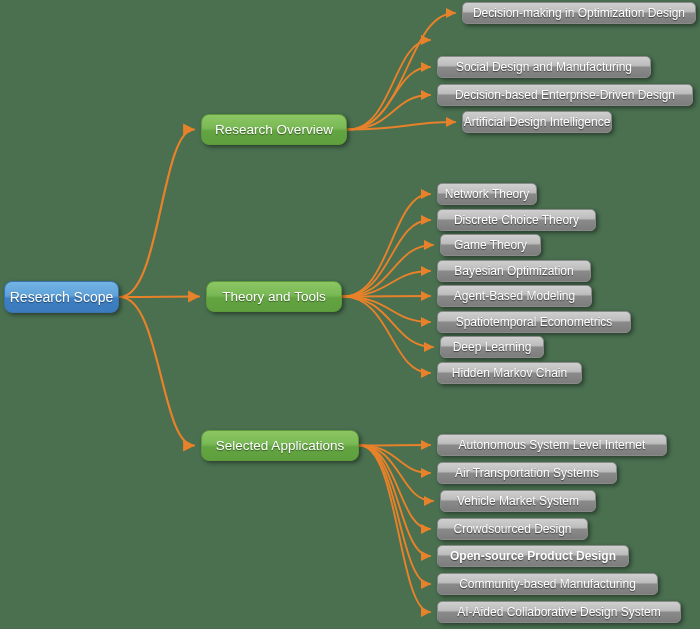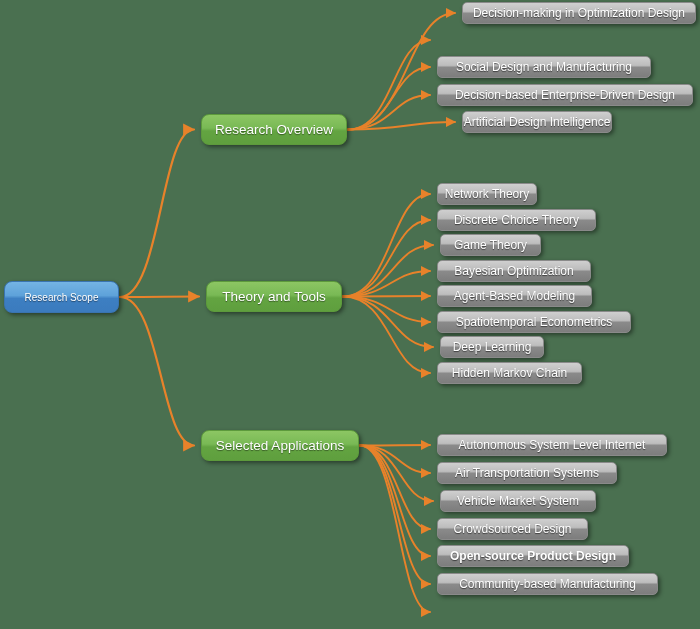--- a/index.html
+++ b/index.html
@@ -36,21 +36,21 @@
     justify-content: center;
     color: #ffffff;
     white-space: nowrap;
     border-radius: 7px;
     text-shadow: 0 1px 1px rgba(0,0,0,0.45);
     filter: drop-shadow(2px 2px 2px rgba(0,0,0,0.45));
   }
 
   
   .node-root {
-    font-size: 10px;
+    font-size: 14px;
     height: 32px;
     padding: 0 12px;
     border-radius: 8px;
     background: linear-gradient(to bottom, #74b4e4 0%, #5ea2da 45%, #3d7fc2 55%, #3b7bbe 100%);
     border: 1px solid #3a74b0;
   }
 
   
   .node-branch {
     font-size: 13.5px;
@@ -121,13 +121,14 @@
     <div class="node node-leaf" style="left: 437px; top: 311px; width: 194px; height: 22px;">Spatiotemporal Econometrics</div>
     <div class="node node-leaf" style="left: 440px; top: 336px; width: 104px; height: 22px;">Deep Learning</div>
     <div class="node node-leaf" style="left: 437px; top: 362px; width: 145px; height: 22px;">Hidden Markov Chain</div>
     <div class="node node-branch" style="left: 201px; top: 430px; width: 158px; height: 31px;">Selected Applications</div>
     <div class="node node-leaf" style="left: 437px; top: 434px; width: 230px; height: 22px;">Autonomous System Level Internet</div>
     <div class="node node-leaf" style="left: 437px; top: 462px; width: 180px; height: 22px;">Air Transportation Systems</div>
     <div class="node node-leaf" style="left: 440px; top: 490px; width: 156px; height: 22px;">Vehicle Market System</div>
     <div class="node node-leaf" style="left: 437px; top: 518px; width: 151px; height: 22px;">Crowdsourced Design</div>
     <div class="node node-leaf" style="left: 437px; top: 545px; width: 192px; height: 22px; font-weight: bold;">Open-source Product Design</div>
     <div class="node node-leaf" style="left: 437px; top: 573px; width: 221px; height: 22px;">Community-based Manufacturing</div>
+    <div class="node node-leaf" style="left: 437px; top: 601px; width: 244px; height: 22px;">AI-Aided Collaborative Design System</div>
   </div>
 
 </body></html>

